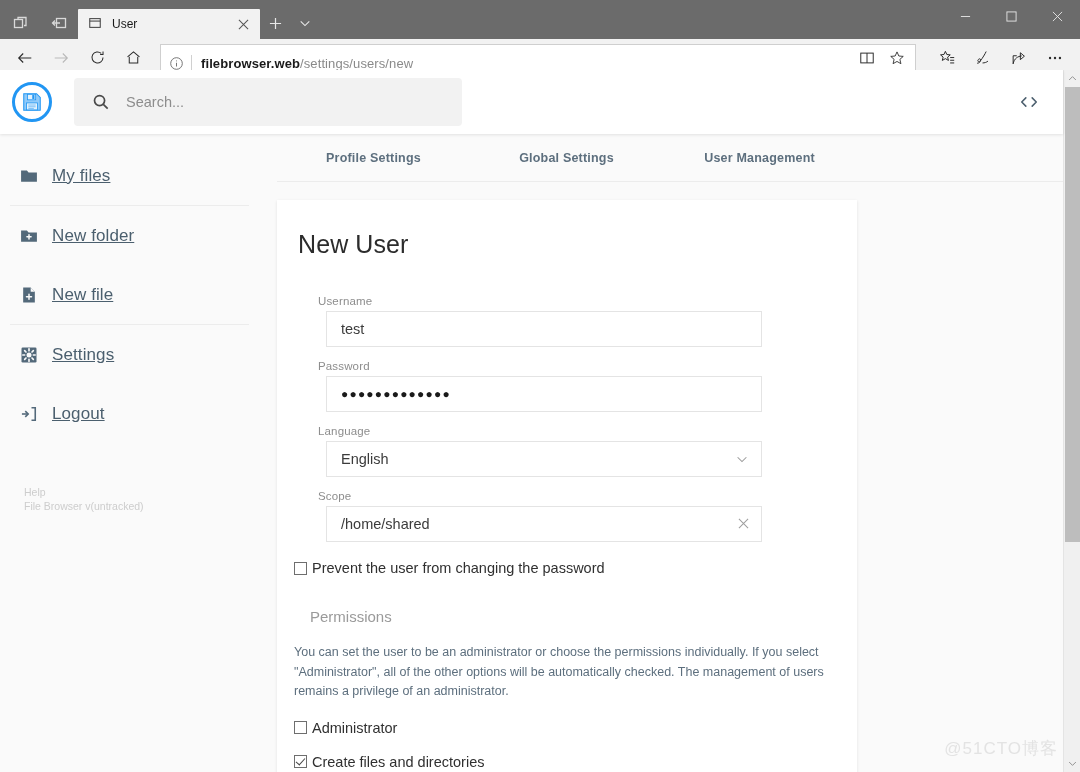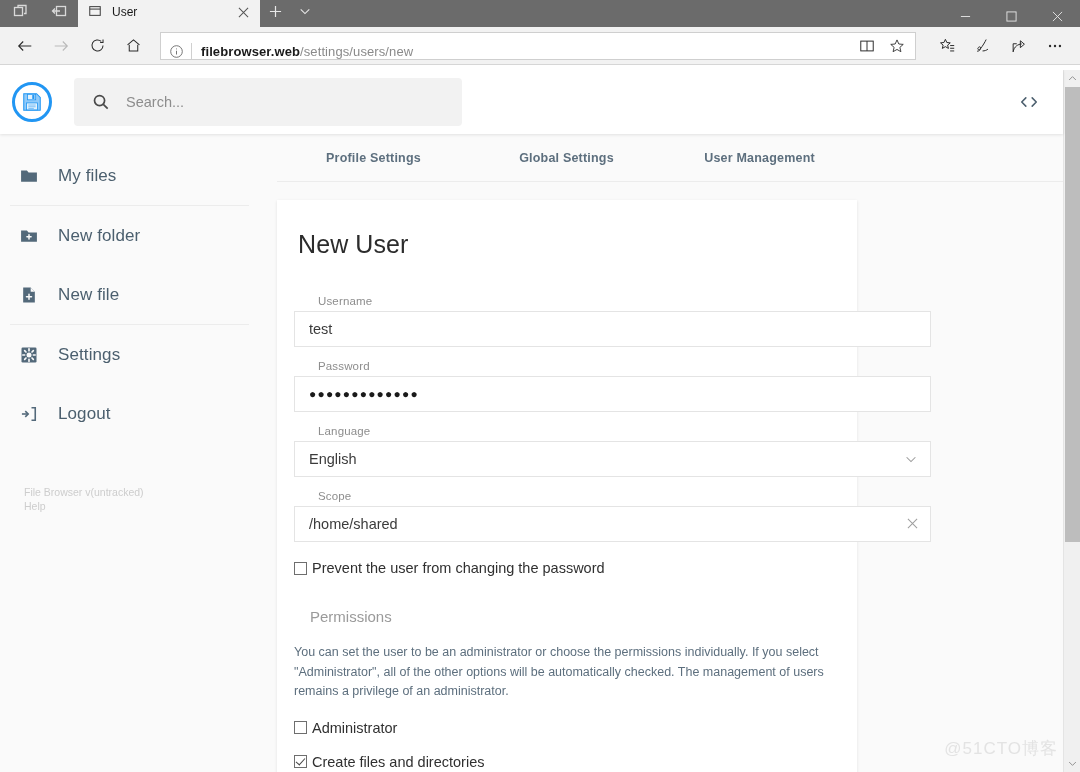--- a/index.html
+++ b/index.html
@@ -7,21 +7,21 @@
     width: 1080px; height: 772px;
     font-family: "Liberation Sans", sans-serif;
     overflow: hidden;
     background: #ffffff;
   }
 
   
   .browser { width: 1080px; height: 772px; position: relative; }
 
   .titlebar {
-    height: 27px; background: #6b6b6b;
+    height: 39px; background: #6b6b6b;
     display: flex; align-items: flex-end; position: relative;
   }
   .tb-left-icons {
     display: flex; align-items: center; height: 32px;
     padding: 0 4px 0 6px; gap: 8px;
   }
   .tb-icon-btn {
     width: 30px; height: 30px; display: flex;
     align-items: center; justify-content: center;
     color: #d9d9d9;
@@ -111,21 +111,21 @@
   .sidebar {
     width: 277px; flex: none; background: #fafafa;
     padding-top: 12px; position: relative;
   }
   .side-item {
     display: flex; align-items: center; height: 59px;
     padding-left: 18px; color: #546a7b;
   }
   .side-icon { width: 22px; display: flex; align-items: center;
     justify-content: center; color: #53697a; flex: none; }
-  .side-label { font-size: 17px; color: #4b5f6e; margin-left: 18px; letter-spacing: .1px; }
+  .side-label { font-size: 17px; color: #4b5f6e; margin-left: 12px; letter-spacing: .1px; text-decoration: underline; }
   .side-divider { height: 1px; background: #ececec; margin: 0 28px 0 10px; }
   .side-footer {
     padding: 42px 0 0 24px; font-size: 10.5px; color: #cfcfcf; line-height: 14px;
   }
   .side-footer div { color: #cdcdcd; }
 
   
   .main { flex: 1; background: #fafafa; position: relative; }
   .tabs {
     display: flex; height: 48px; align-items: center;
@@ -150,23 +150,23 @@
     margin: 0 0 36px 4px; letter-spacing: .1px;
   }
 
   .field { margin-bottom: 13px; }
   .field-label {
     font-size: 11.5px; color: #8d8d8d; margin-bottom: 4px; display: block;
     letter-spacing: .15px;
     margin-left: 24px;
   }
   .field-input {
-    width: 637px; height: 36px; border: 1px solid #e4e4e4; background: #fff;
+    width: 436px; height: 36px; border: 1px solid #e4e4e4; background: #fff;
     display: flex; align-items: center; padding: 0 12px 0 14px;
-    font-size: 14.5px; color: #3b3b3b;
+    font-size: 14.5px; color: #3b3b3b; margin-left: 32px;
   }
   .field-input .val { flex: 1; }
   .field-input .dots { letter-spacing: 1.2px; font-size: 12px; color: #1a1a1a; }
   .clear-x { color: #9e9e9e; font-size: 14px; padding-left: 6px; }
   .chev { color: #9a9a9a; display: flex; }
 
   .checkline { display: flex; align-items: center; margin-top: 18px; }
   .cbox {
     width: 13px; height: 13px; border: 1px solid #6e6e6e; background: #fff;
     flex: none; position: relative; margin-right: 5px;
@@ -435,22 +435,22 @@
               <svg width="20" height="20" viewBox="0 0 24 24" fill="none" stroke="currentColor" stroke-width="1.9">
                 <path d="M15 4.5h4.5v15H15"></path>
                   <path d="M11 12H3.5"></path>
                   <path d="M7.5 8.5 11 12l-3.5 3.5"></path>
               </svg>
             </span>
             <span class="side-label">Logout</span>
           </div>
 
           <div class="side-footer">
+            <div>Help</div>
             <div>File Browser v(untracked)</div>
-            <div>Help</div>
           </div>
         </div>
 
         <div class="main">
           <div class="tabs">
             <div class="tab-item t1">Profile Settings</div>
             <div class="tab-item t2">Global Settings</div>
             <div class="tab-item t3">User Management</div>
           </div>
 

